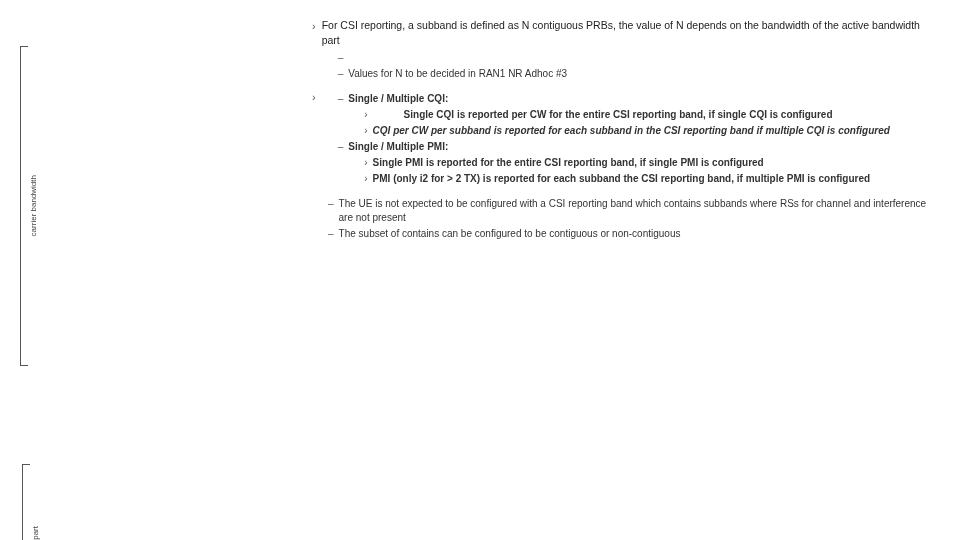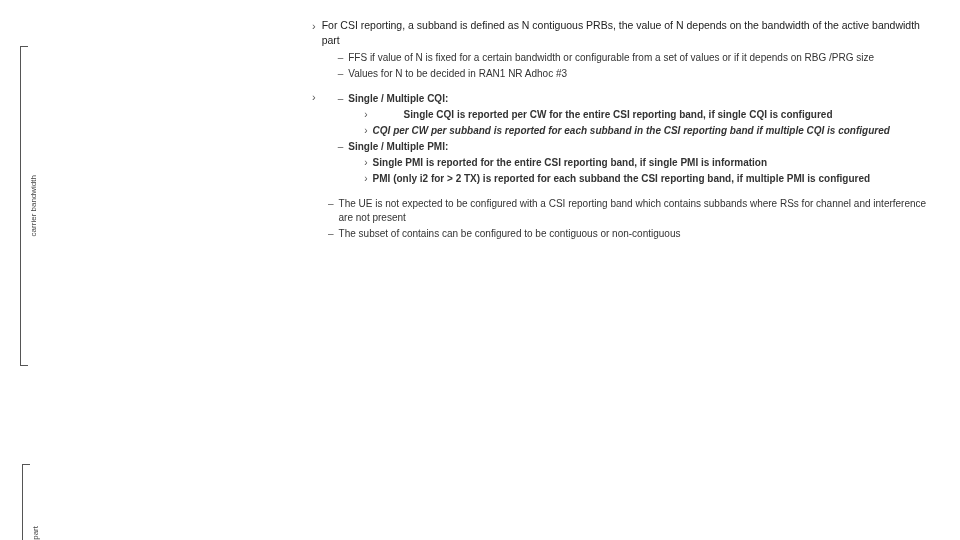--- a/index.html
+++ b/index.html
@@ -256,21 +256,20 @@
 
   <div class="right-panel">
 
     <div class="bullet-main">
       <span class="bullet-arrow">›</span>
       <div class="bullet-text">
         <span>For CSI reporting, a subband is defined as N contiguous PRBs, the value of N depends on the bandwidth of the active bandwidth part</span>
         <div class="sub-bullets">
           <div class="sub-bullet">
             <span class="sub-dash">–</span>
-            <span>FFS if value of N is fixed for a certain bandwidth or configurable from a set of values or if it depends on RBG /PRG size</span>
           </div>
           <div class="sub-bullet">
             <span class="sub-dash">–</span>
             <span>Values for N to be decided in RAN1 NR Adhoc #3</span>
           </div>
         </div>
       </div>
     </div>
 
     <div class="bullet-main">
@@ -295,21 +294,21 @@
             </div>
           </div>
 
           <div class="sub-bullet">
             <span class="sub-dash">–</span>
             <div>
               <span style="font-weight:bold;margin-top:31px;">Single / Multiple PMI:</span>
               <div class="sub-sub-bullets">
                 <div class="sub-sub-bullet">
                   <span class="sub-sub-dash">›</span>
-                  <span style="font-weight:bold;">Single PMI is reported for the entire CSI reporting band, if single PMI is information</span>
+                  <span style="font-weight:bold;">Single PMI is reported for the entire CSI reporting band, if single PMI is configured</span>
                 </div>
                 <div class="sub-sub-bullet">
                   <span class="sub-sub-dash">›</span>
                   <span style="font-weight:bold;">PMI (only i2 for &gt; 2 TX) is reported for each subband the CSI reporting band, if multiple PMI is configured</span>
                 </div>
               </div>
             </div>
           </div>
 
         </div>

